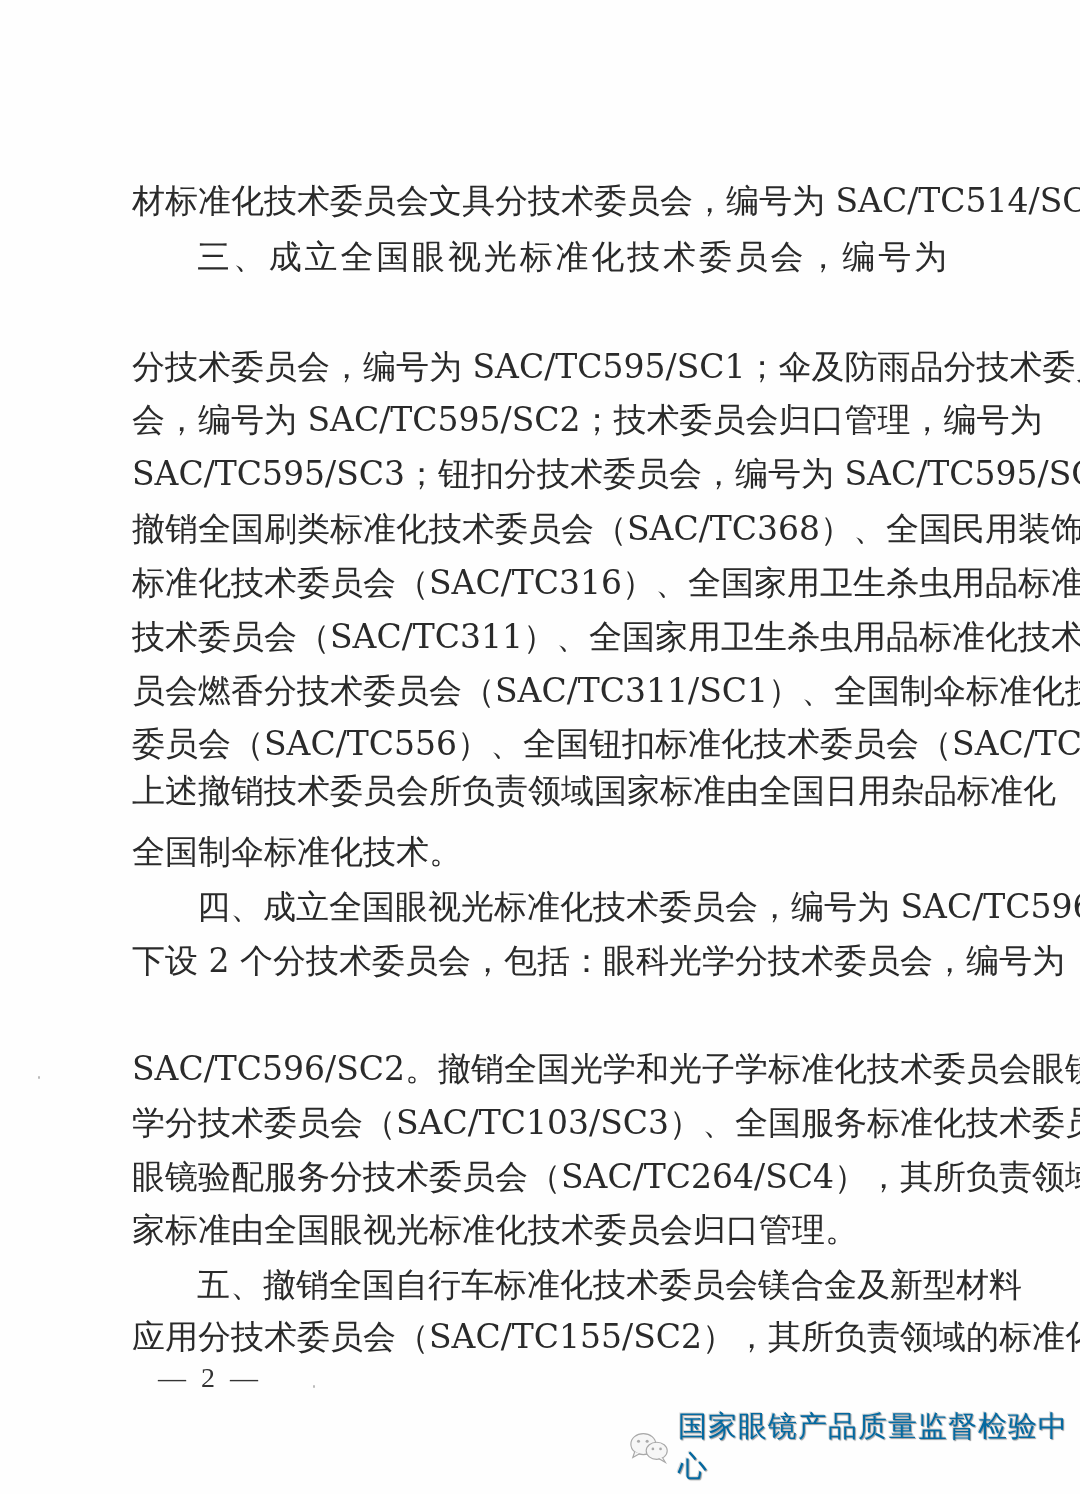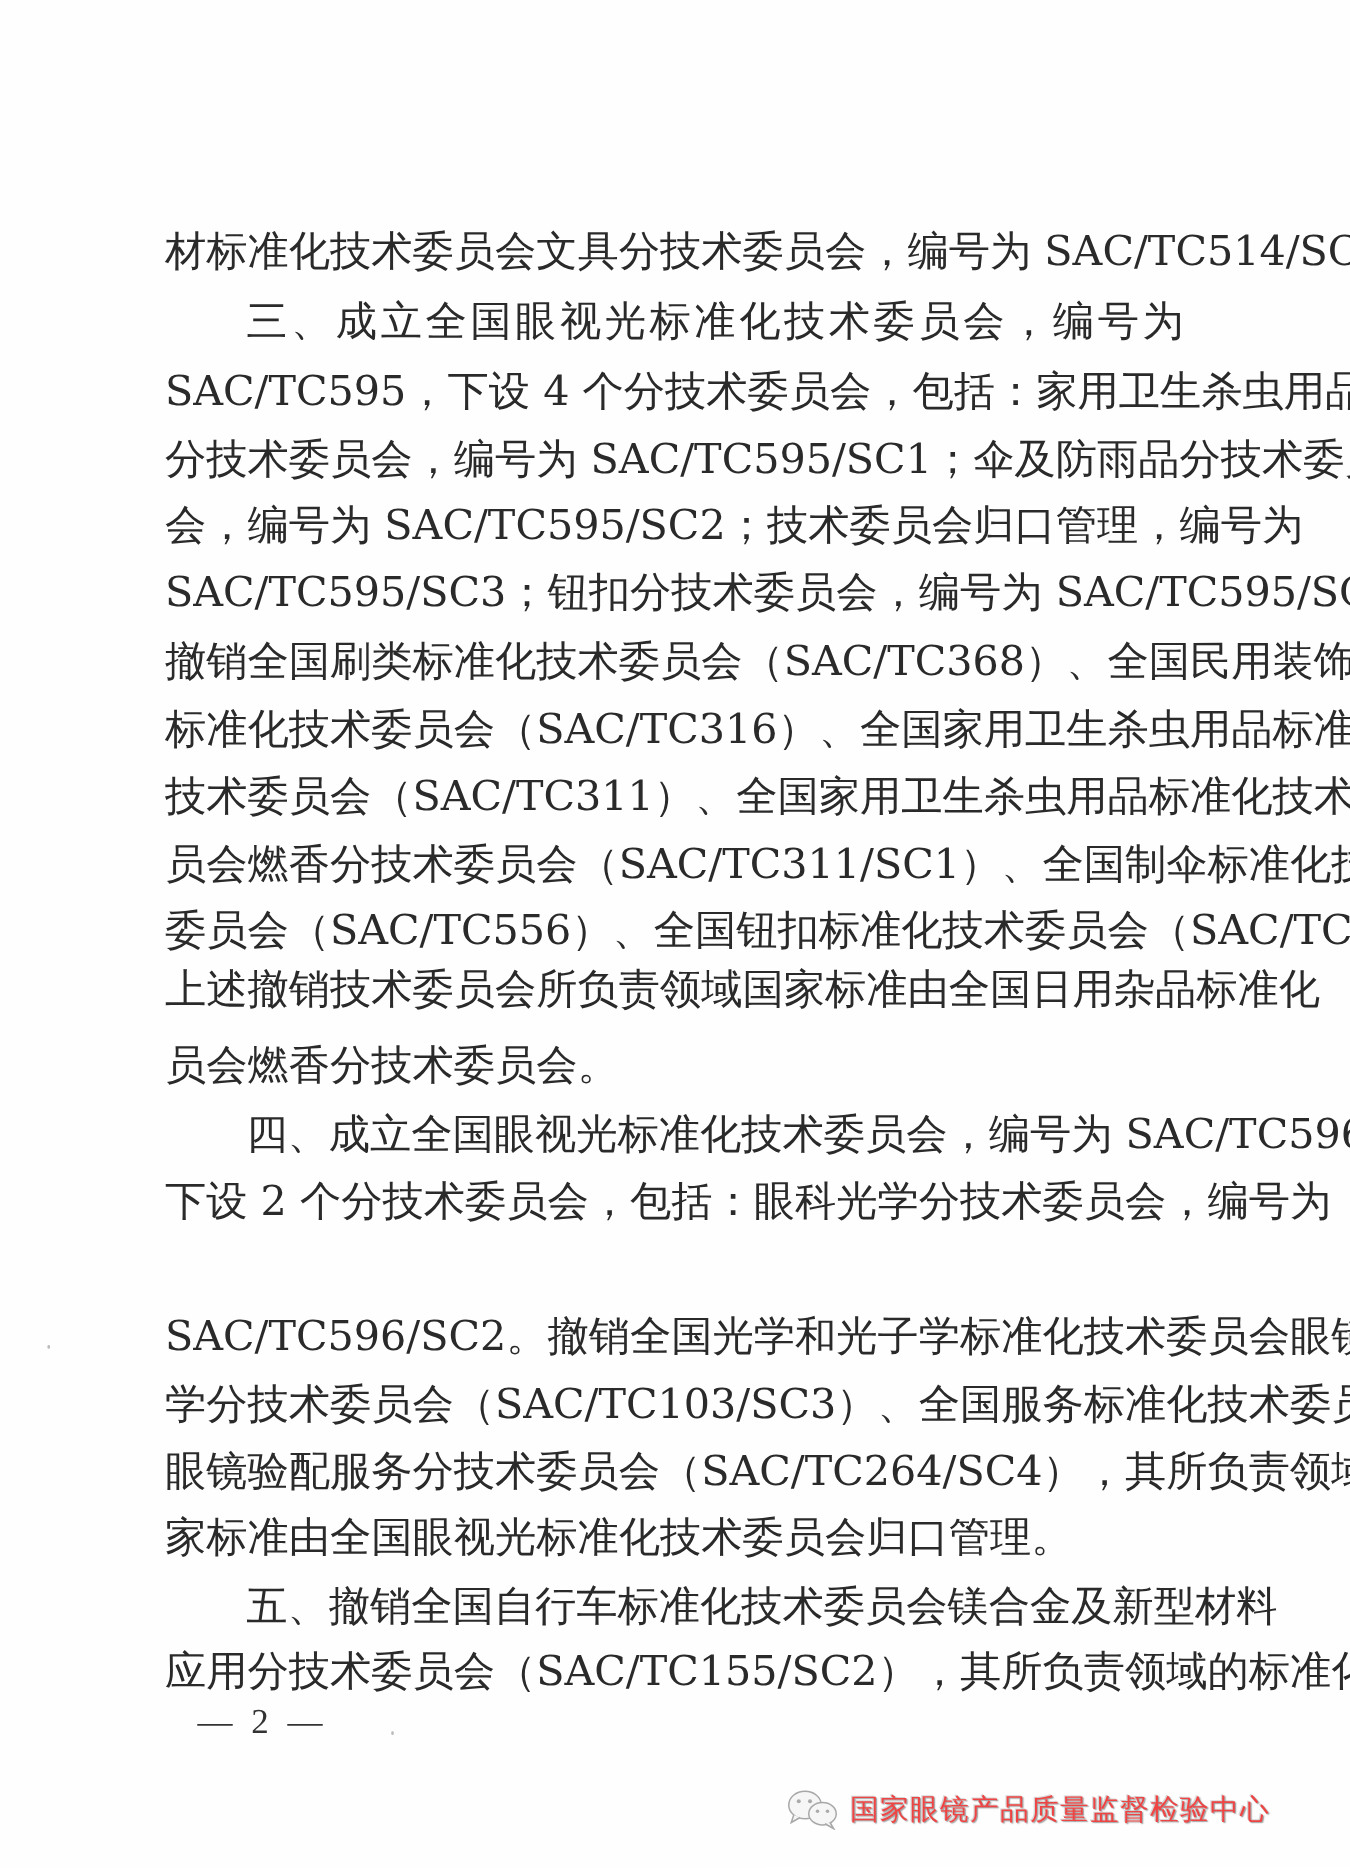--- a/index.html
+++ b/index.html
@@ -49,52 +49,50 @@
     position: absolute;
     left: 628px;
     top: 1427px;
     height: 40px;
     display: flex;
     align-items: center;
     gap: 8px;
   }
   .wm-text {
     font-family: "DejaVu Sans", sans-serif;
-    font-size: 23px;
-    color: #ef4444;
+    font-size: 29px;
+    color: #0369a1;
     text-shadow: 1px 1px 1px #9a9a9a, -1px -1px 0 #d8d8d8;
     letter-spacing: 1px;
-    text-align: right;
   }
   .wm-icon { width: 44px; height: 34px; }
   .speck {
     position: absolute;
     width: 2px; height: 3px;
     background: #bbb;
     border-radius: 1px;
   }
 </style>
 </head>
 <body>
 
 <div class="page">
 
   <div class="line last" style="top:174px">材标准化技术委员会文具分技术委员会，编号为 SAC/TC514/SC1。</div>
   <div class="line indent" style="top:230px">三、成立全国眼视光标准化技术委员会，编号为</div>
-  <div class="line" style="top:286px">SAC/TC595，下设 4 个分技术委员会，包括：家用卫生杀虫用品</div>
   <div class="line" style="top:340px">分技术委员会，编号为 SAC/TC595/SC1；伞及防雨品分技术委员</div>
   <div class="line" style="top:393px">会，编号为 SAC/TC595/SC2；技术委员会归口管理，编号为</div>
   <div class="line" style="top:447px">SAC/TC595/SC3；钮扣分技术委员会，编号为 SAC/TC595/SC4。</div>
   <div class="line" style="top:502px">撤销全国刷类标准化技术委员会（SAC/TC368）、全国民用装饰镜</div>
   <div class="line" style="top:556px">标准化技术委员会（SAC/TC316）、全国家用卫生杀虫用品标准化</div>
   <div class="line" style="top:610px">技术委员会（SAC/TC311）、全国家用卫生杀虫用品标准化技术委</div>
   <div class="line" style="top:664px">员会燃香分技术委员会（SAC/TC311/SC1）、全国制伞标准化技术</div>
   <div class="line" style="top:717px">委员会（SAC/TC556）、全国钮扣标准化技术委员会（SAC/TC400），</div>
   <div class="line" style="top:764px">上述撤销技术委员会所负责领域国家标准由全国日用杂品标准化</div>
-  <div class="line last" style="top:825px">员会燃香分技术委员会。</div>
+  <div class="line last" style="top:825px">全国制伞标准化技术。</div>
 
   <div class="line indent" style="top:880px">四、成立全国眼视光标准化技术委员会，编号为 SAC/TC596，</div>
   <div class="line" style="top:934px">下设 2 个分技术委员会，包括：眼科光学分技术委员会，编号为</div>
   <div class="line" style="top:1042px">SAC/TC596/SC2。撤销全国光学和光子学标准化技术委员会眼镜光</div>
   <div class="line" style="top:1096px">学分技术委员会（SAC/TC103/SC3）、全国服务标准化技术委员会</div>
   <div class="line" style="top:1150px">眼镜验配服务分技术委员会（SAC/TC264/SC4），其所负责领域国</div>
   <div class="line indent" style="top:1258px">五、撤销全国自行车标准化技术委员会镁合金及新型材料</div>
 
   <div class="line last" style="top:1203px">家标准由全国眼视光标准化技术委员会归口管理。</div>
   <div class="line" style="top:1310px">应用分技术委员会（SAC/TC155/SC2），其所负责领域的标准化</div>

